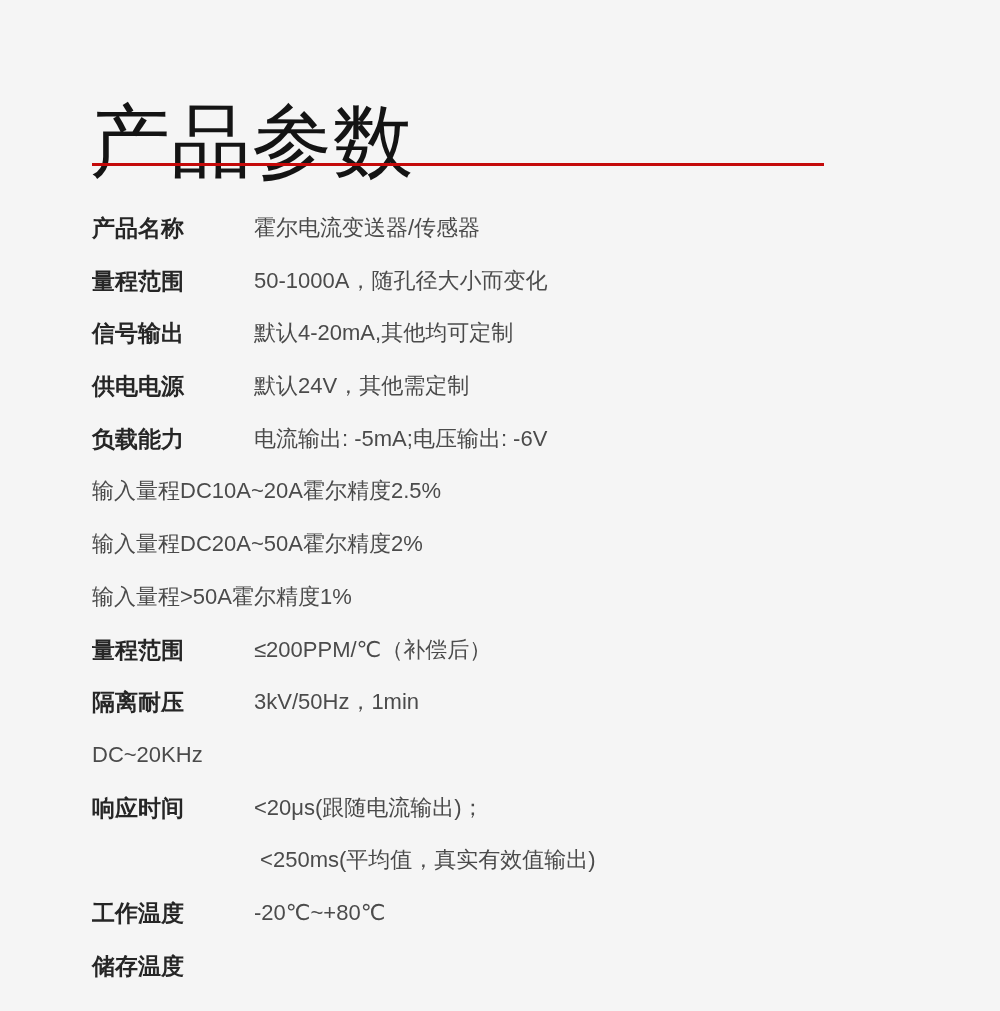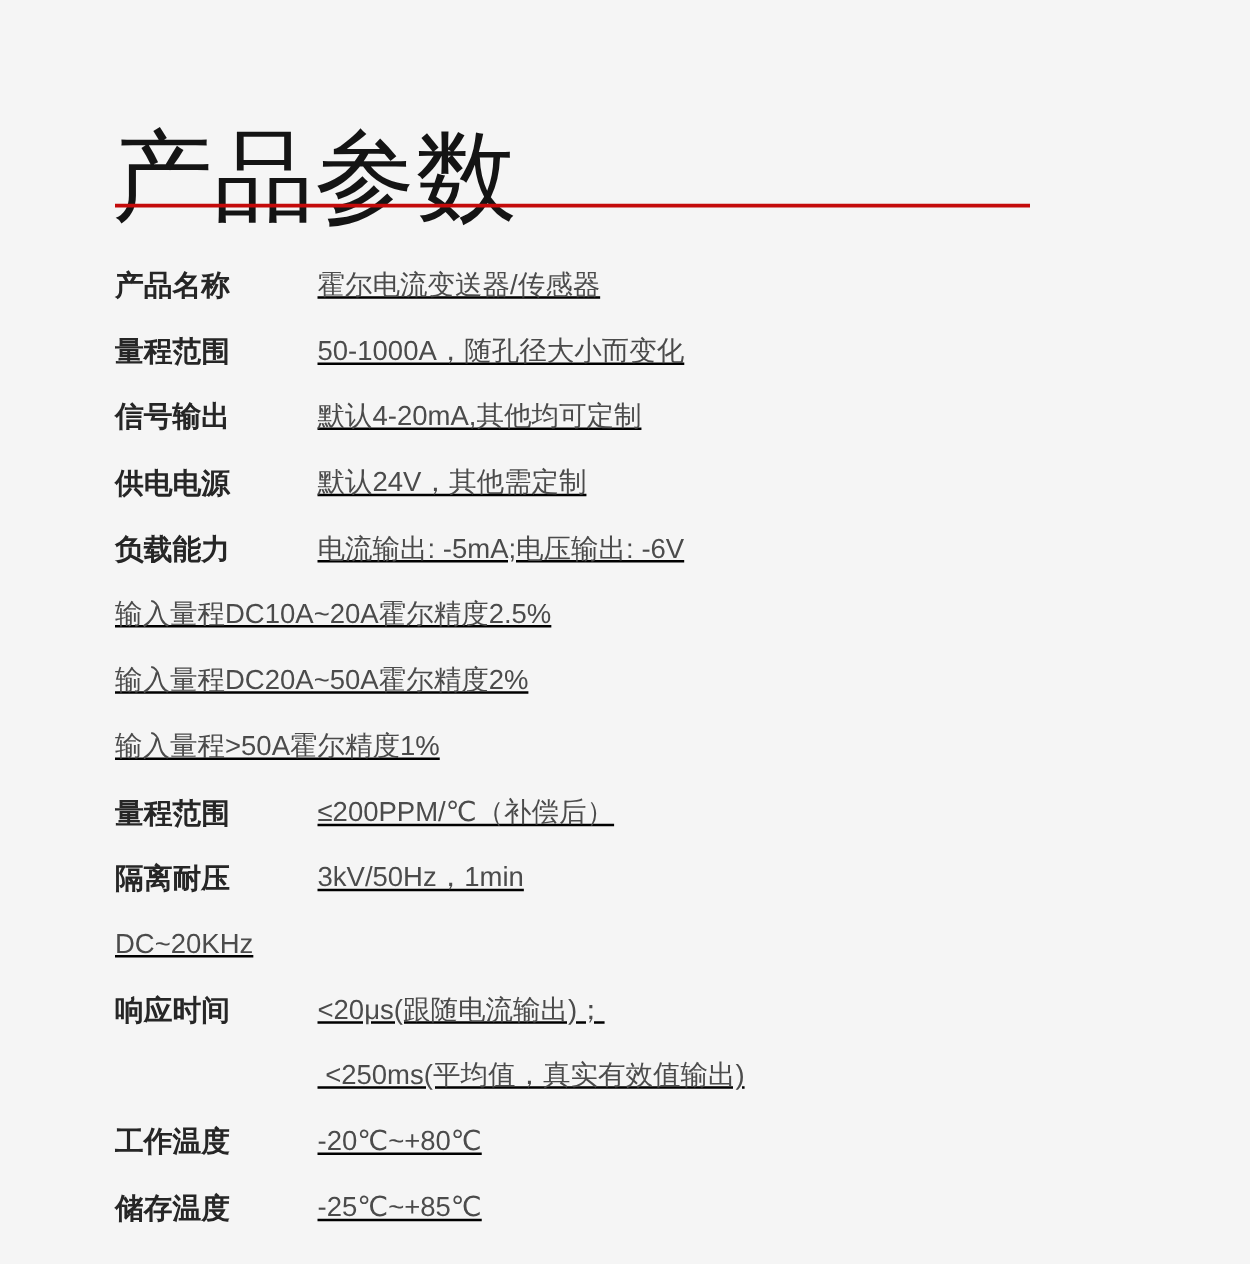--- a/index.html
+++ b/index.html
@@ -49,21 +49,20 @@
     flex:0 0 143px;
     font-size:23px;
     font-weight:700;
     color:#262626;
     line-height:52.7px;
     height:52.7px;
     white-space:nowrap;
   }
   .spec-values{
     flex:1;
-    text-decoration:underline;
   }
   .value-line{
     font-size:22px;
     font-weight:400;
     color:#4b4b4b;
     line-height:52.7px;
     height:52.7px;
     white-space:pre;
   }
 </style>
@@ -150,19 +149,16 @@
 
     <div class="spec-row">
       <div class="spec-label">工作温度</div>
       <div class="spec-values">
           <div class="value-line">-20℃~+80℃</div>
         </div>
     </div>
 
     <div class="spec-row">
       <div class="spec-label">储存温度</div>
-      <div class="spec-values">
-          <div class="value-line">-25℃~+85℃</div>
-        </div>
     </div>
 
   </div>
 </div>
 
 </body></html>

